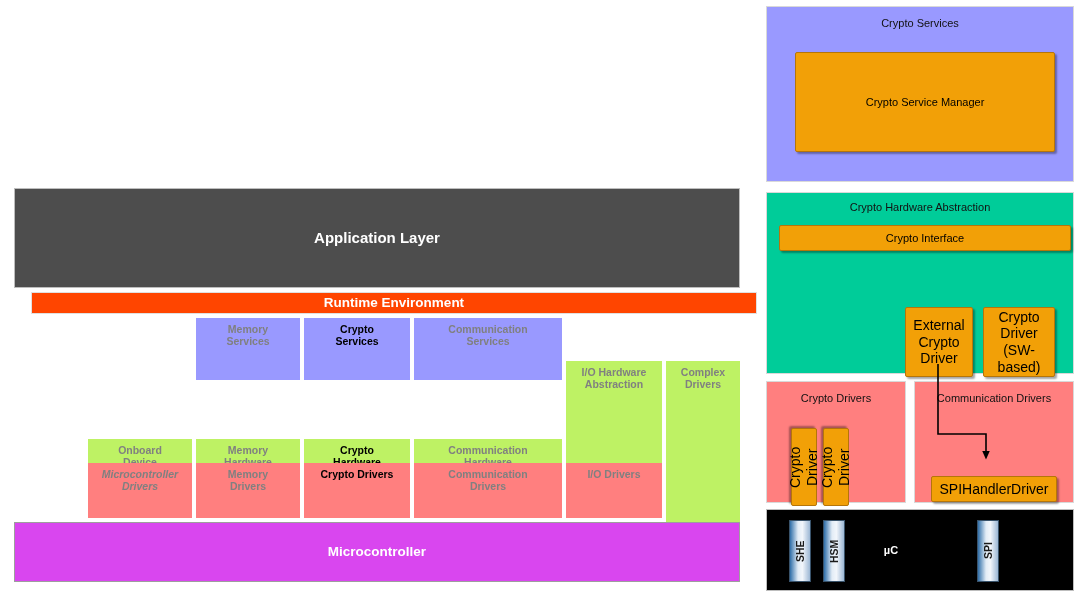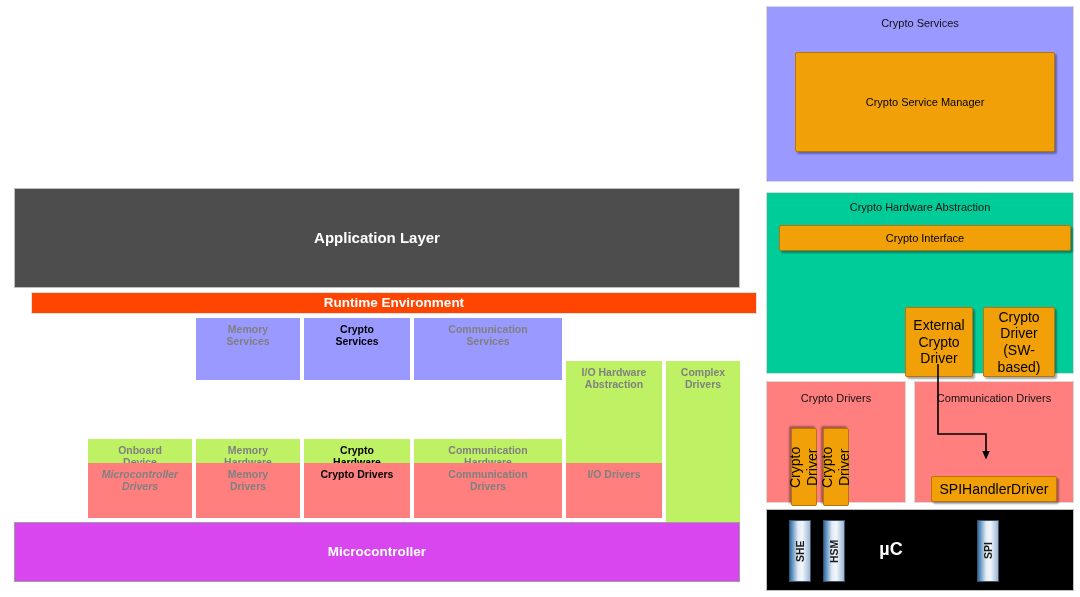--- a/index.html
+++ b/index.html
@@ -96,21 +96,21 @@
 
   .hw-chip{
     background:linear-gradient(to right,#9cb7d4 0%,#f2f6fb 38%,#e2ecf6 60%,#2f6ea8 100%);
     border:1px solid #39536b;
     color:#1a1a1a;
     font-size:10.5px;
     font-weight:bold;
   }
   .uc-label{
     color:#ffffff;
-    font-size:18px;
+    font-size:11px;
     font-weight:bold;
   }
 
   
   .arrow-svg{position:absolute;left:0;top:0;width:1080px;height:597px;pointer-events:none;}
 </style>
 </head>
 <body>
 
 <div class="canvas">

